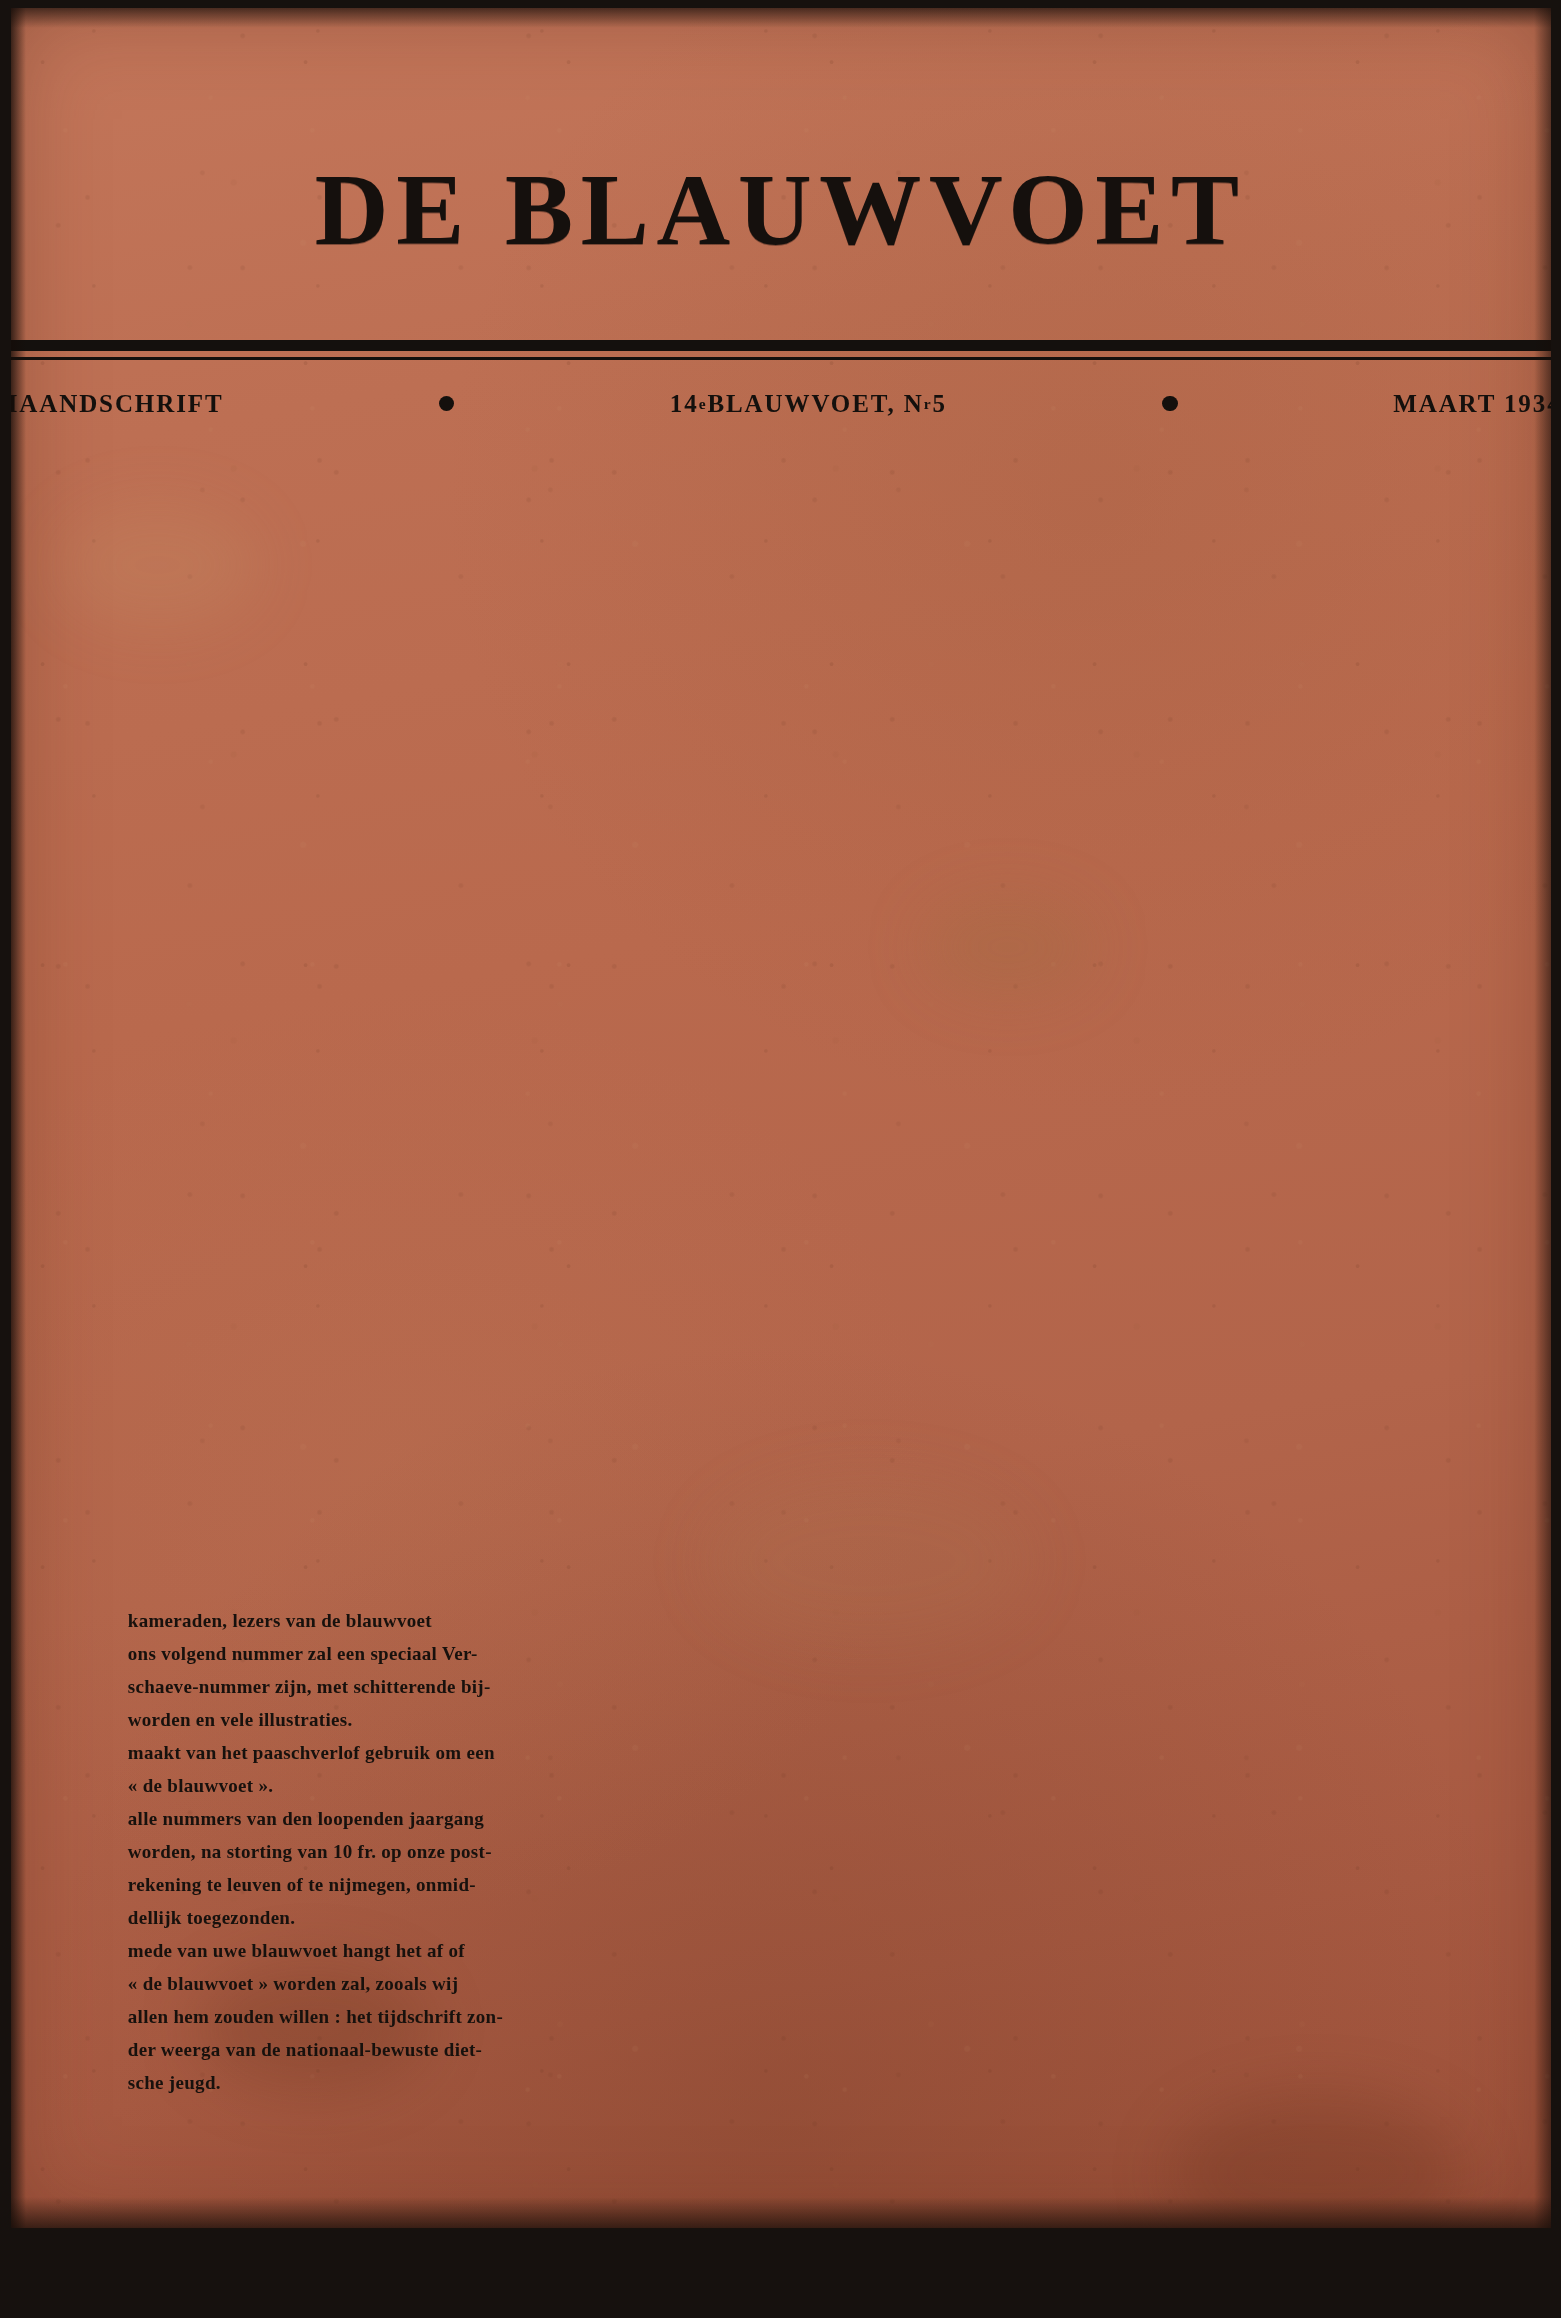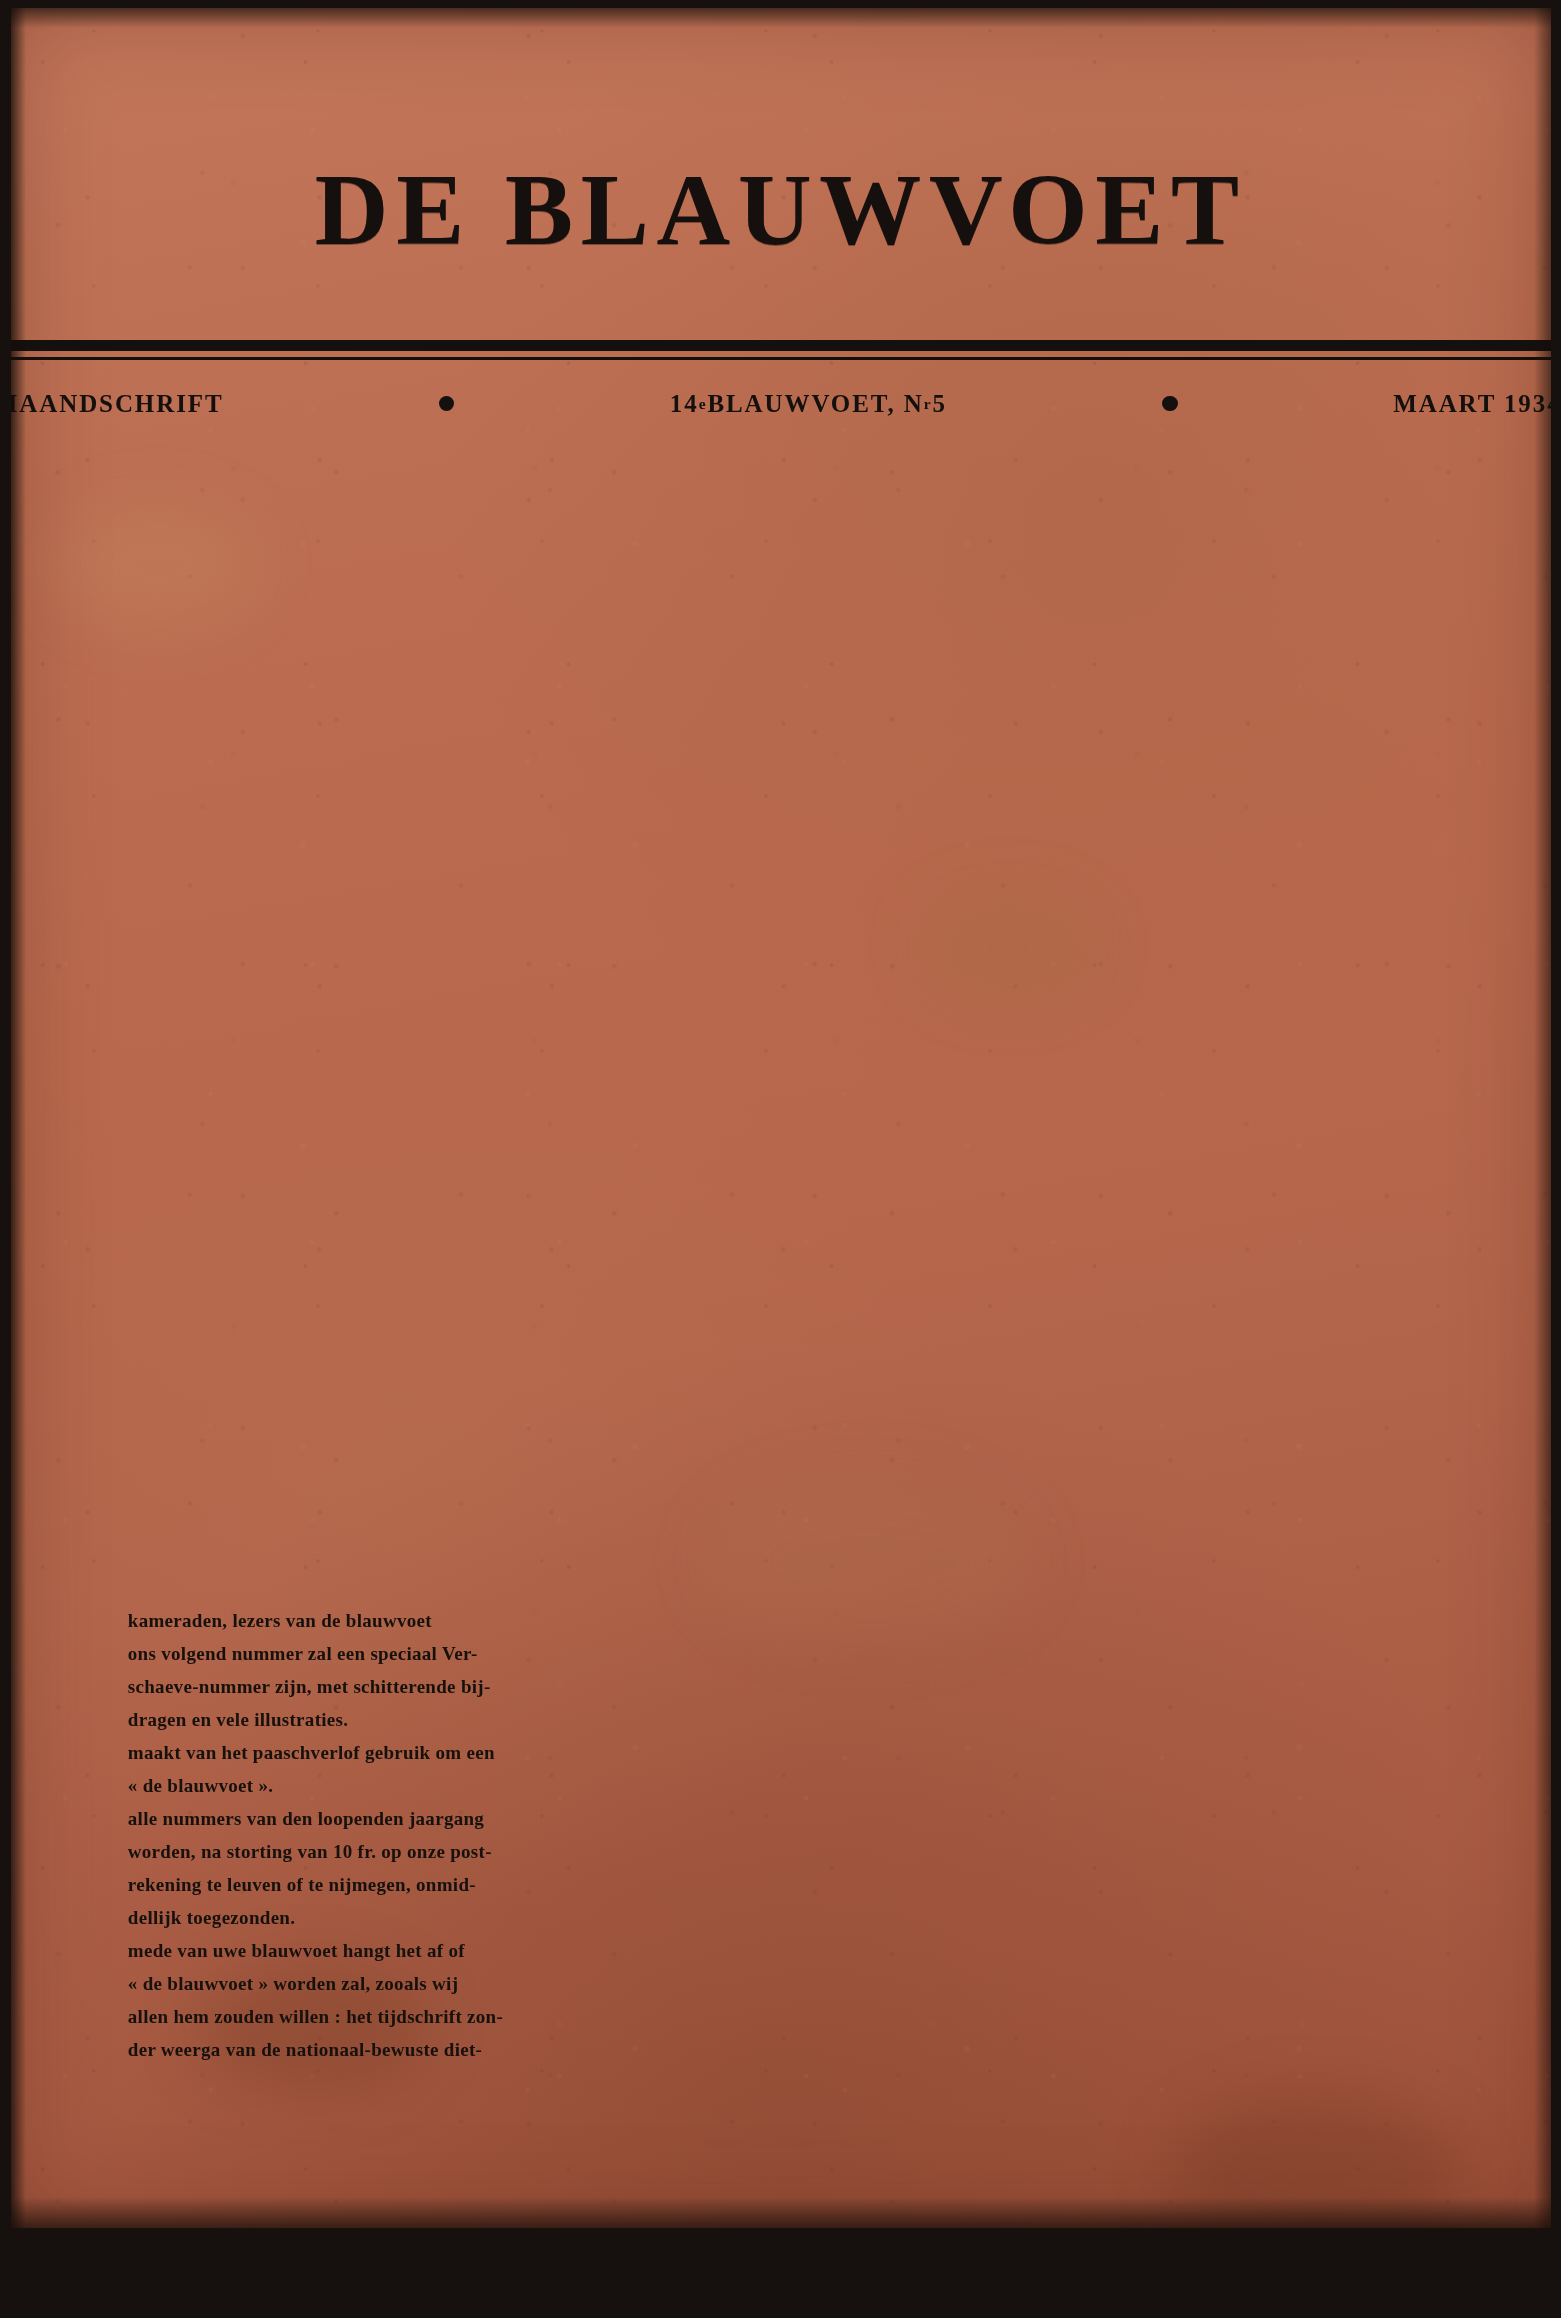--- a/index.html
+++ b/index.html
@@ -215,31 +215,32 @@
       <span class="dot"></span>
       <div class="cell sub-right">
         <span>MAART 1934</span>
       </div>
     </div>
 
     <div class="notice">
       <p>kameraden, lezers van de blauwvoet</p>
       <p>ons volgend nummer zal een speciaal Ver-</p>
       <p>schaeve-nummer zijn, met schitterende bij-</p>
-      <p>dragen en vele illustraties.</p>
+      <p>worden en vele illustraties.</p>
       <p>maakt van het paaschverlof gebruik om een</p>
       <p>« de blauwvoet ».</p>
       <p>alle nummers van den loopenden jaargang</p>
       <p>worden, na storting van 10 fr. op onze post-</p>
       <p>rekening te leuven of te nijmegen, onmid-</p>
       <p>dellijk toegezonden.</p>
       <p>mede van uwe blauwvoet hangt het af of</p>
       <p>« de blauwvoet » worden zal, zooals wij</p>
       <p>allen hem zouden willen : het tijdschrift zon-</p>
       <p>der weerga van de nationaal-bewuste diet-</p>
+      <p>sche jeugd.</p>
     </div>
 
     <div class="edge-left"></div>
     <div class="edge-right"></div>
     <div class="edge-top"></div>
     <div class="edge-bottom"></div>
 
   </div>
 </div>
 

